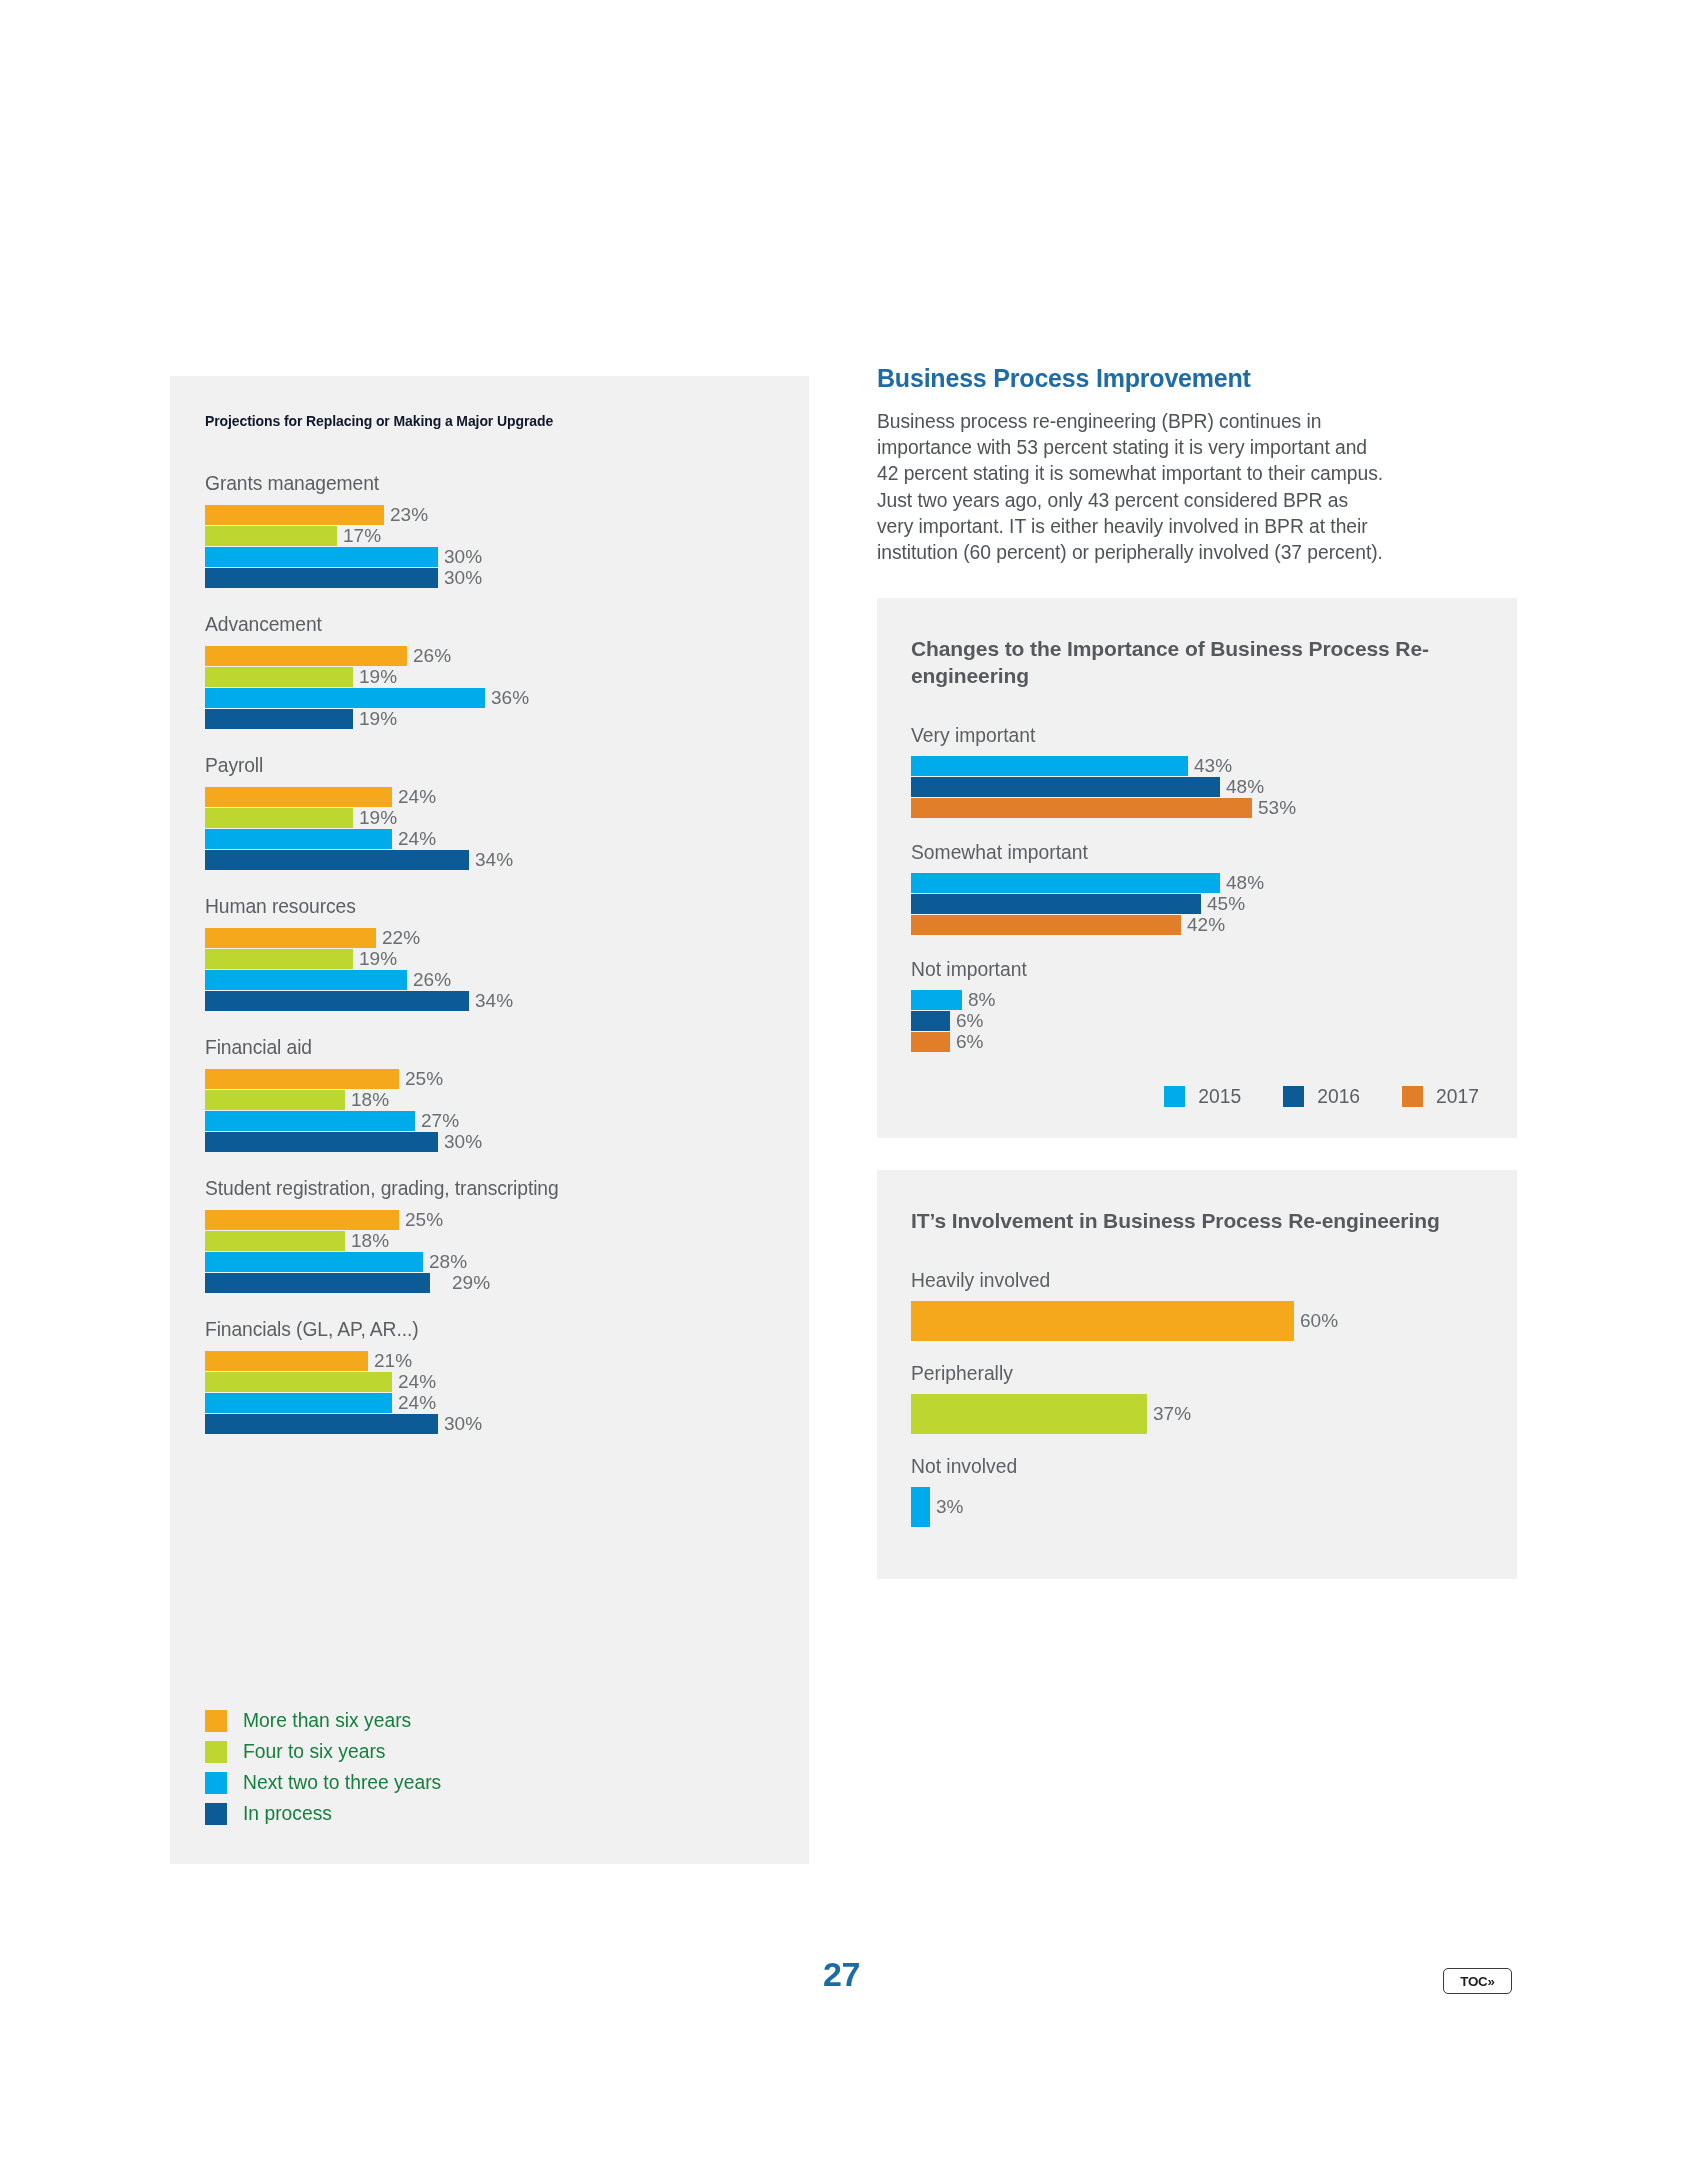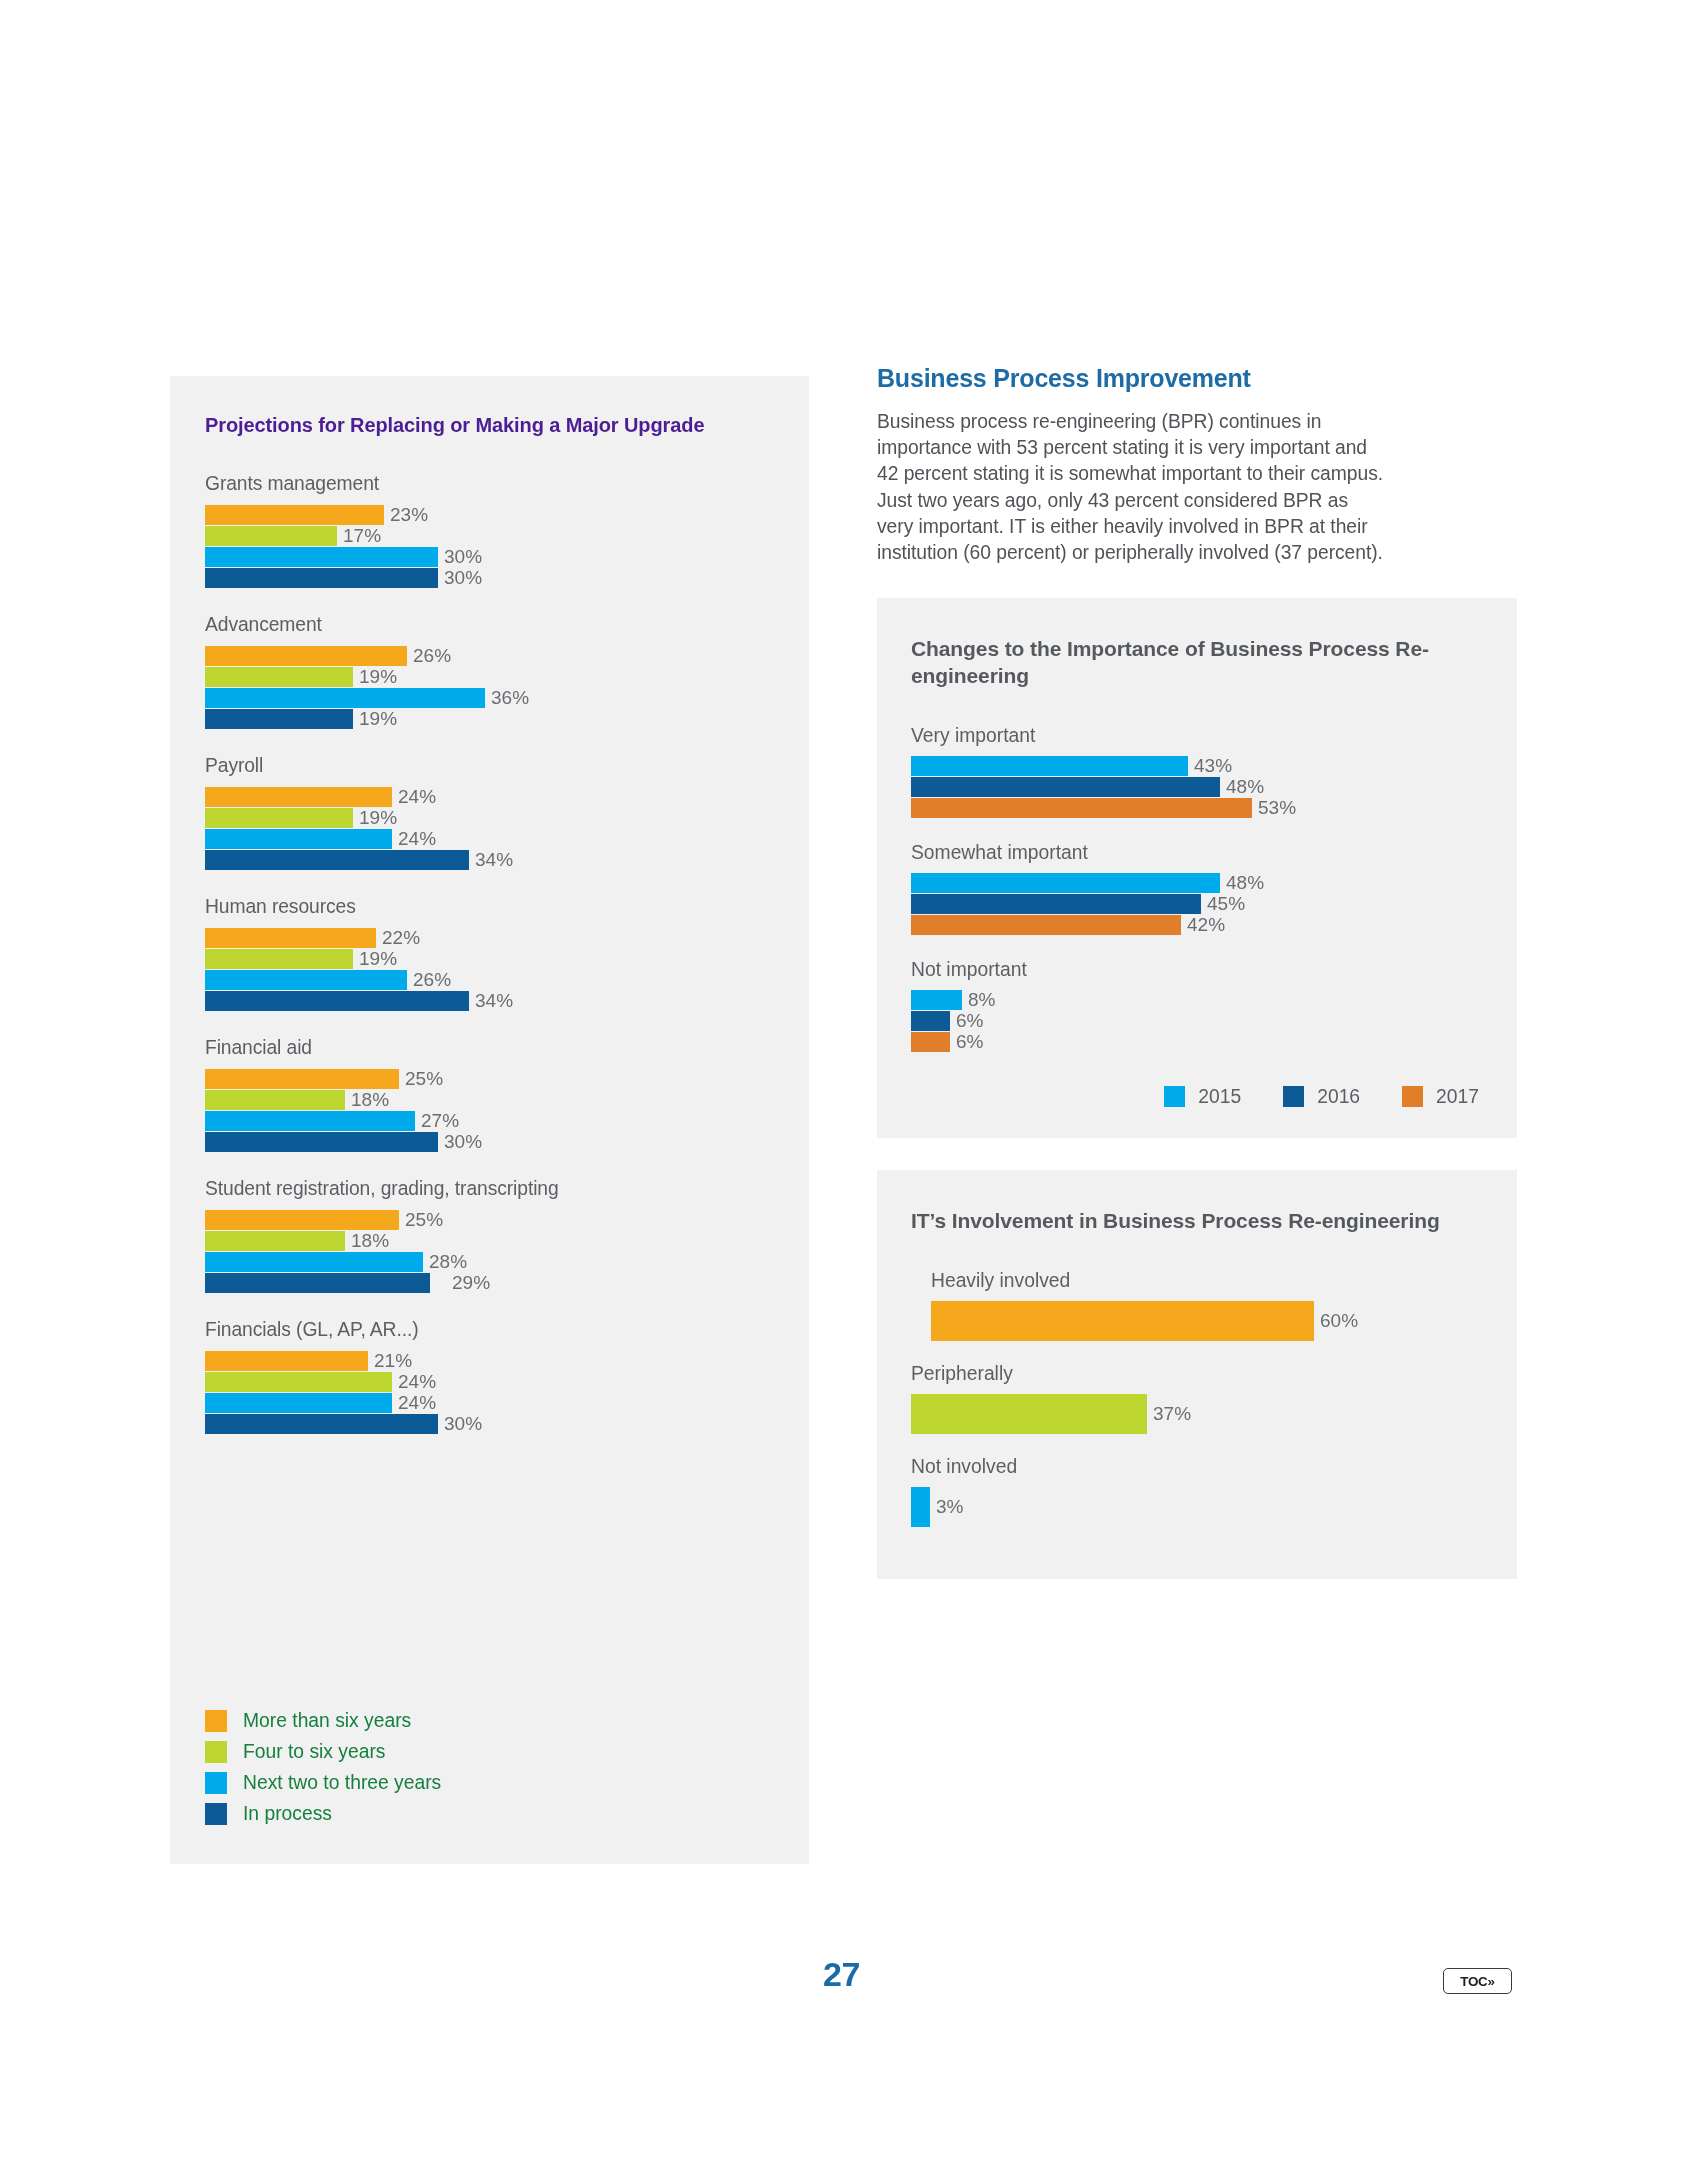--- a/index.html
+++ b/index.html
@@ -27,21 +27,21 @@
     position:absolute;left:170px;top:376px;width:639px;height:1488px;
     background:#f1f1f1;
   }
   .right-col{
     position:absolute;left:877px;top:364px;width:508px;
   }
 
   
   .lp-title{
     position:absolute;left:35px;top:37px;width:574px;
-    font-size:20px;font-weight:700;color:#4c1d95;
+    font-size:14px;font-weight:700;color:#0f172a;
     letter-spacing:-0.1px;line-height:1.25;
   }
   .groups{position:absolute;left:35px;top:97px;width:579px;}
   .grp{margin-bottom:26px;}
   .grp-label{
     font-size:19.3px;color:#5b5f63;font-weight:400;
     margin-bottom:10px;letter-spacing:-0.1px;white-space:nowrap;
   }
   .bar-row{position:relative;height:20px;margin-bottom:1px;}
   .bar{height:20px;display:block;}
@@ -328,21 +328,21 @@
           <div class="ly-item">
             <span class="ly-sw" style="background: rgb(224, 126, 42);"></span>
             <span class="ly-tx">2017</span>
           </div>
         </div>
     </div>
 
     <div class="card">
       <div class="card-title">IT’s Involvement in Business Process Re-engineering</div>
       <div id="card2-cats">
-          <div class="cat" style="margin-bottom: 22px; margin-left: 20px;">
+          <div class="cat" style="margin-bottom: 22px;">
             <div class="cat-label">Heavily involved</div>
             <div class="bar-row" style="height: 40px;">
               <span class="bar" style="width: 383px; background: rgb(245, 168, 28); height: 40px;"></span>
               <span class="bar-val" style="left: 383px;">60%</span>
             </div>
           </div>
           <div class="cat" style="margin-bottom: 22px;">
             <div class="cat-label">Peripherally</div>
             <div class="bar-row" style="height: 40px;">
               <span class="bar" style="width: 236px; background: rgb(189, 214, 48); height: 40px;"></span>

